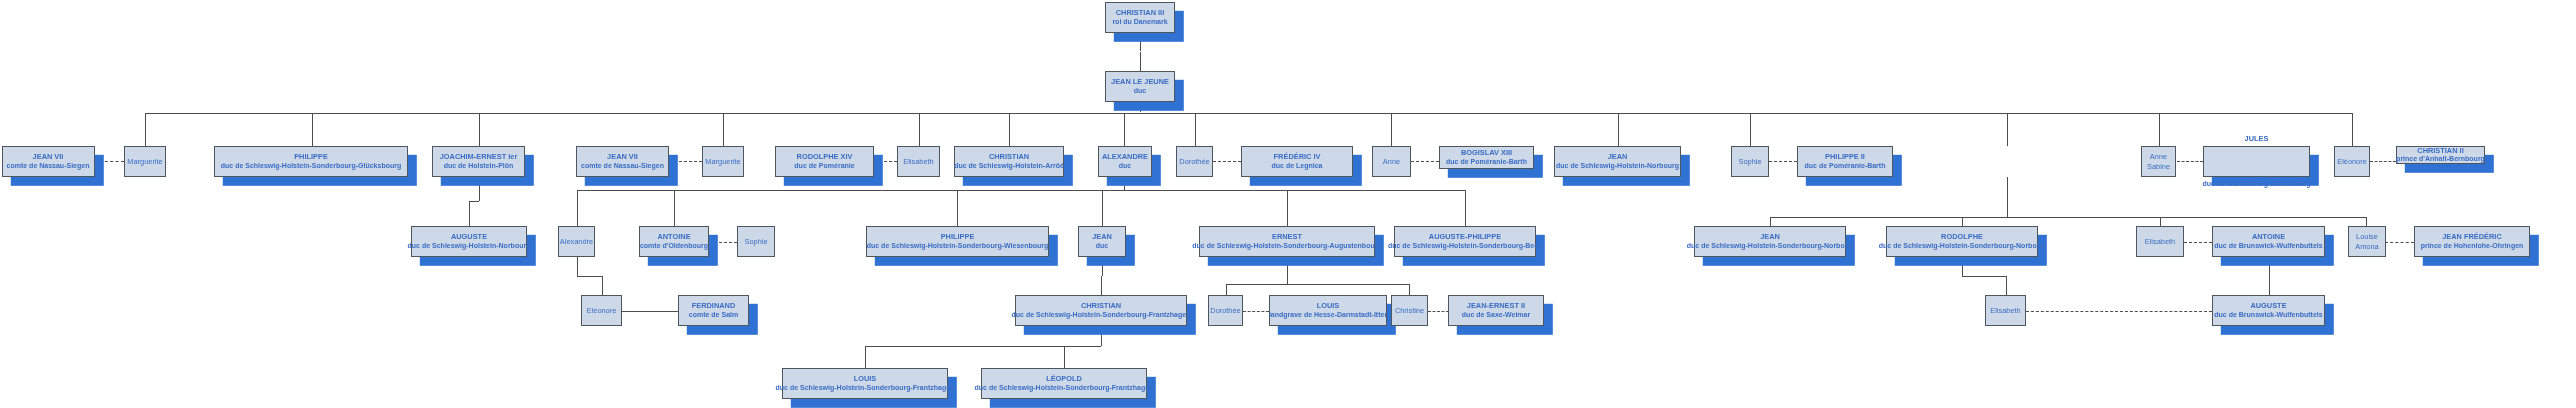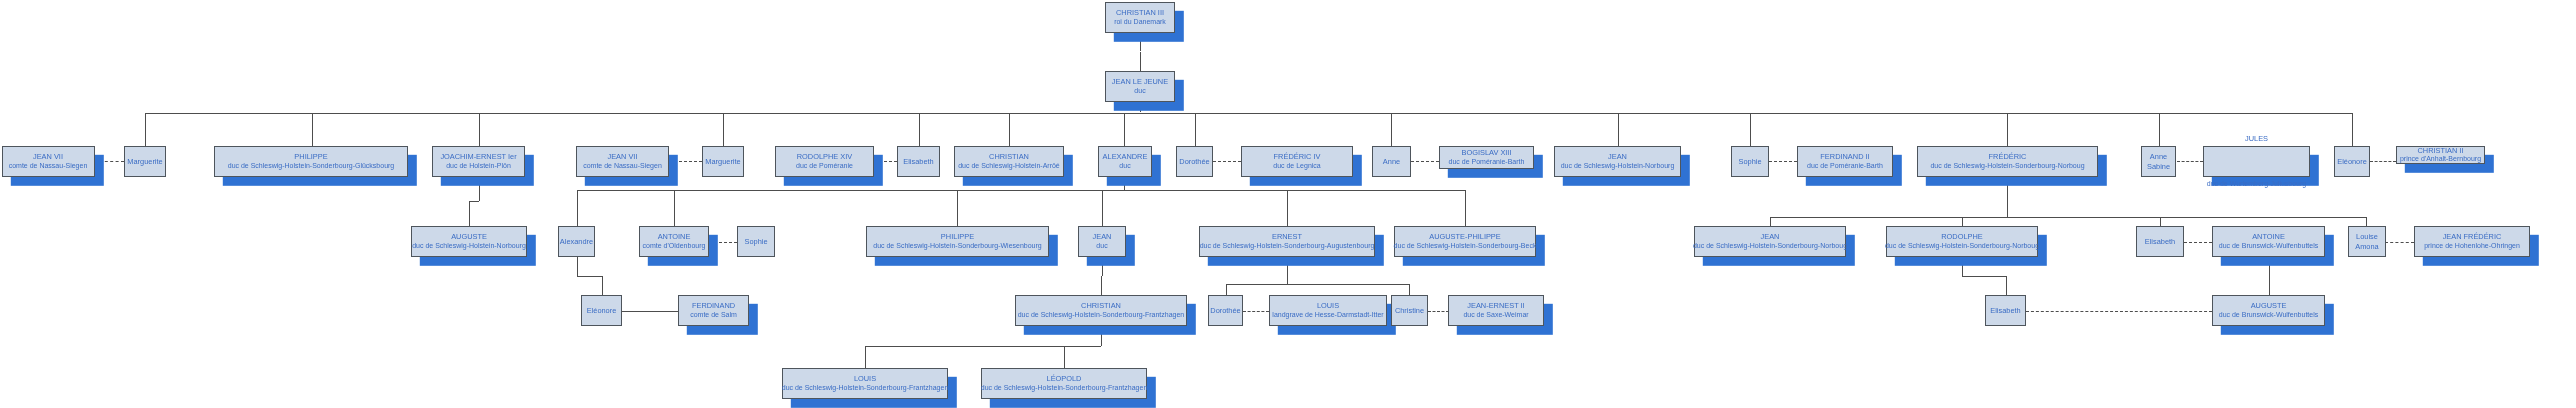--- a/index.html
+++ b/index.html
@@ -9,21 +9,21 @@
   .canvas{
     position:relative;width:2576px;height:409px;background:#ffffff;overflow:hidden;
     font-family:"Liberation Sans", sans-serif;
   }
   .node{
     position:absolute;box-sizing:border-box;background:var(--fill);
     border:1.1px solid var(--border);color:var(--text);
     display:flex;flex-direction:column;align-items:center;justify-content:center;
     text-align:center;white-space:nowrap;z-index:2;
   }
-  .node.shadowed{box-shadow:8.8px 8.8px 0 0 var(--shadow);}
+  .node.shadowed{box-shadow:8.8px 8.8px 0 0 var(--shadow);font-weight:bold;}
   .p-name{font-size:7.4px;line-height:9.6px;}
   .p-title{font-size:7px;line-height:8.8px;}
   .cline{position:absolute;z-index:1;}
   .cline.h{height:0;border-top:1.5px solid var(--line);}
   .cline.v{width:0;border-left:1.5px solid var(--line);}
   .cline.h.dashed{border-top-style:dashed;}
 </style>
 </head>
 <body>
 
@@ -88,26 +88,22 @@
       <div class="p-title">duc de Poméranie-Barth</div>
     </div>
     <div class="node shadowed" style="left: 1554px; top: 146px; width: 127px; height: 31px;">
       <div class="p-name">JEAN</div>
       <div class="p-title">duc de Schleswig-Holstein-Norbourg</div>
     </div>
     <div class="node" style="left: 1731px; top: 146px; width: 38px; height: 31px;">
       <div class="p-name">Sophie</div>
     </div>
     <div class="node shadowed" style="left: 1797px; top: 146px; width: 96px; height: 31px;">
-      <div class="p-name">FERDINAND II</div>
+      <div class="p-name">PHILIPPE II</div>
       <div class="p-title">duc de Poméranie-Barth</div>
-    </div>
-    <div class="node shadowed" style="left: 1917px; top: 146px; width: 181px; height: 31px;">
-      <div class="p-name">FRÉDÉRIC</div>
-      <div class="p-title">duc de Schleswig-Holstein-Sonderbourg-Norboug</div>
     </div>
     <div class="node" style="left: 2141px; top: 146px; width: 35px; height: 31px;">
       <div class="p-name">Anne</div>
       <div class="p-name">Sabine</div>
     </div>
     <div class="node shadowed" style="left: 2203px; top: 146px; width: 107px; height: 31px; gap: 36px;">
       <div class="p-name">JULES</div>
       <div class="p-title">duc de Wurtemberg-Juliusbourg</div>
     </div>
     <div class="node" style="left: 2334px; top: 146px; width: 36px; height: 31px;">

